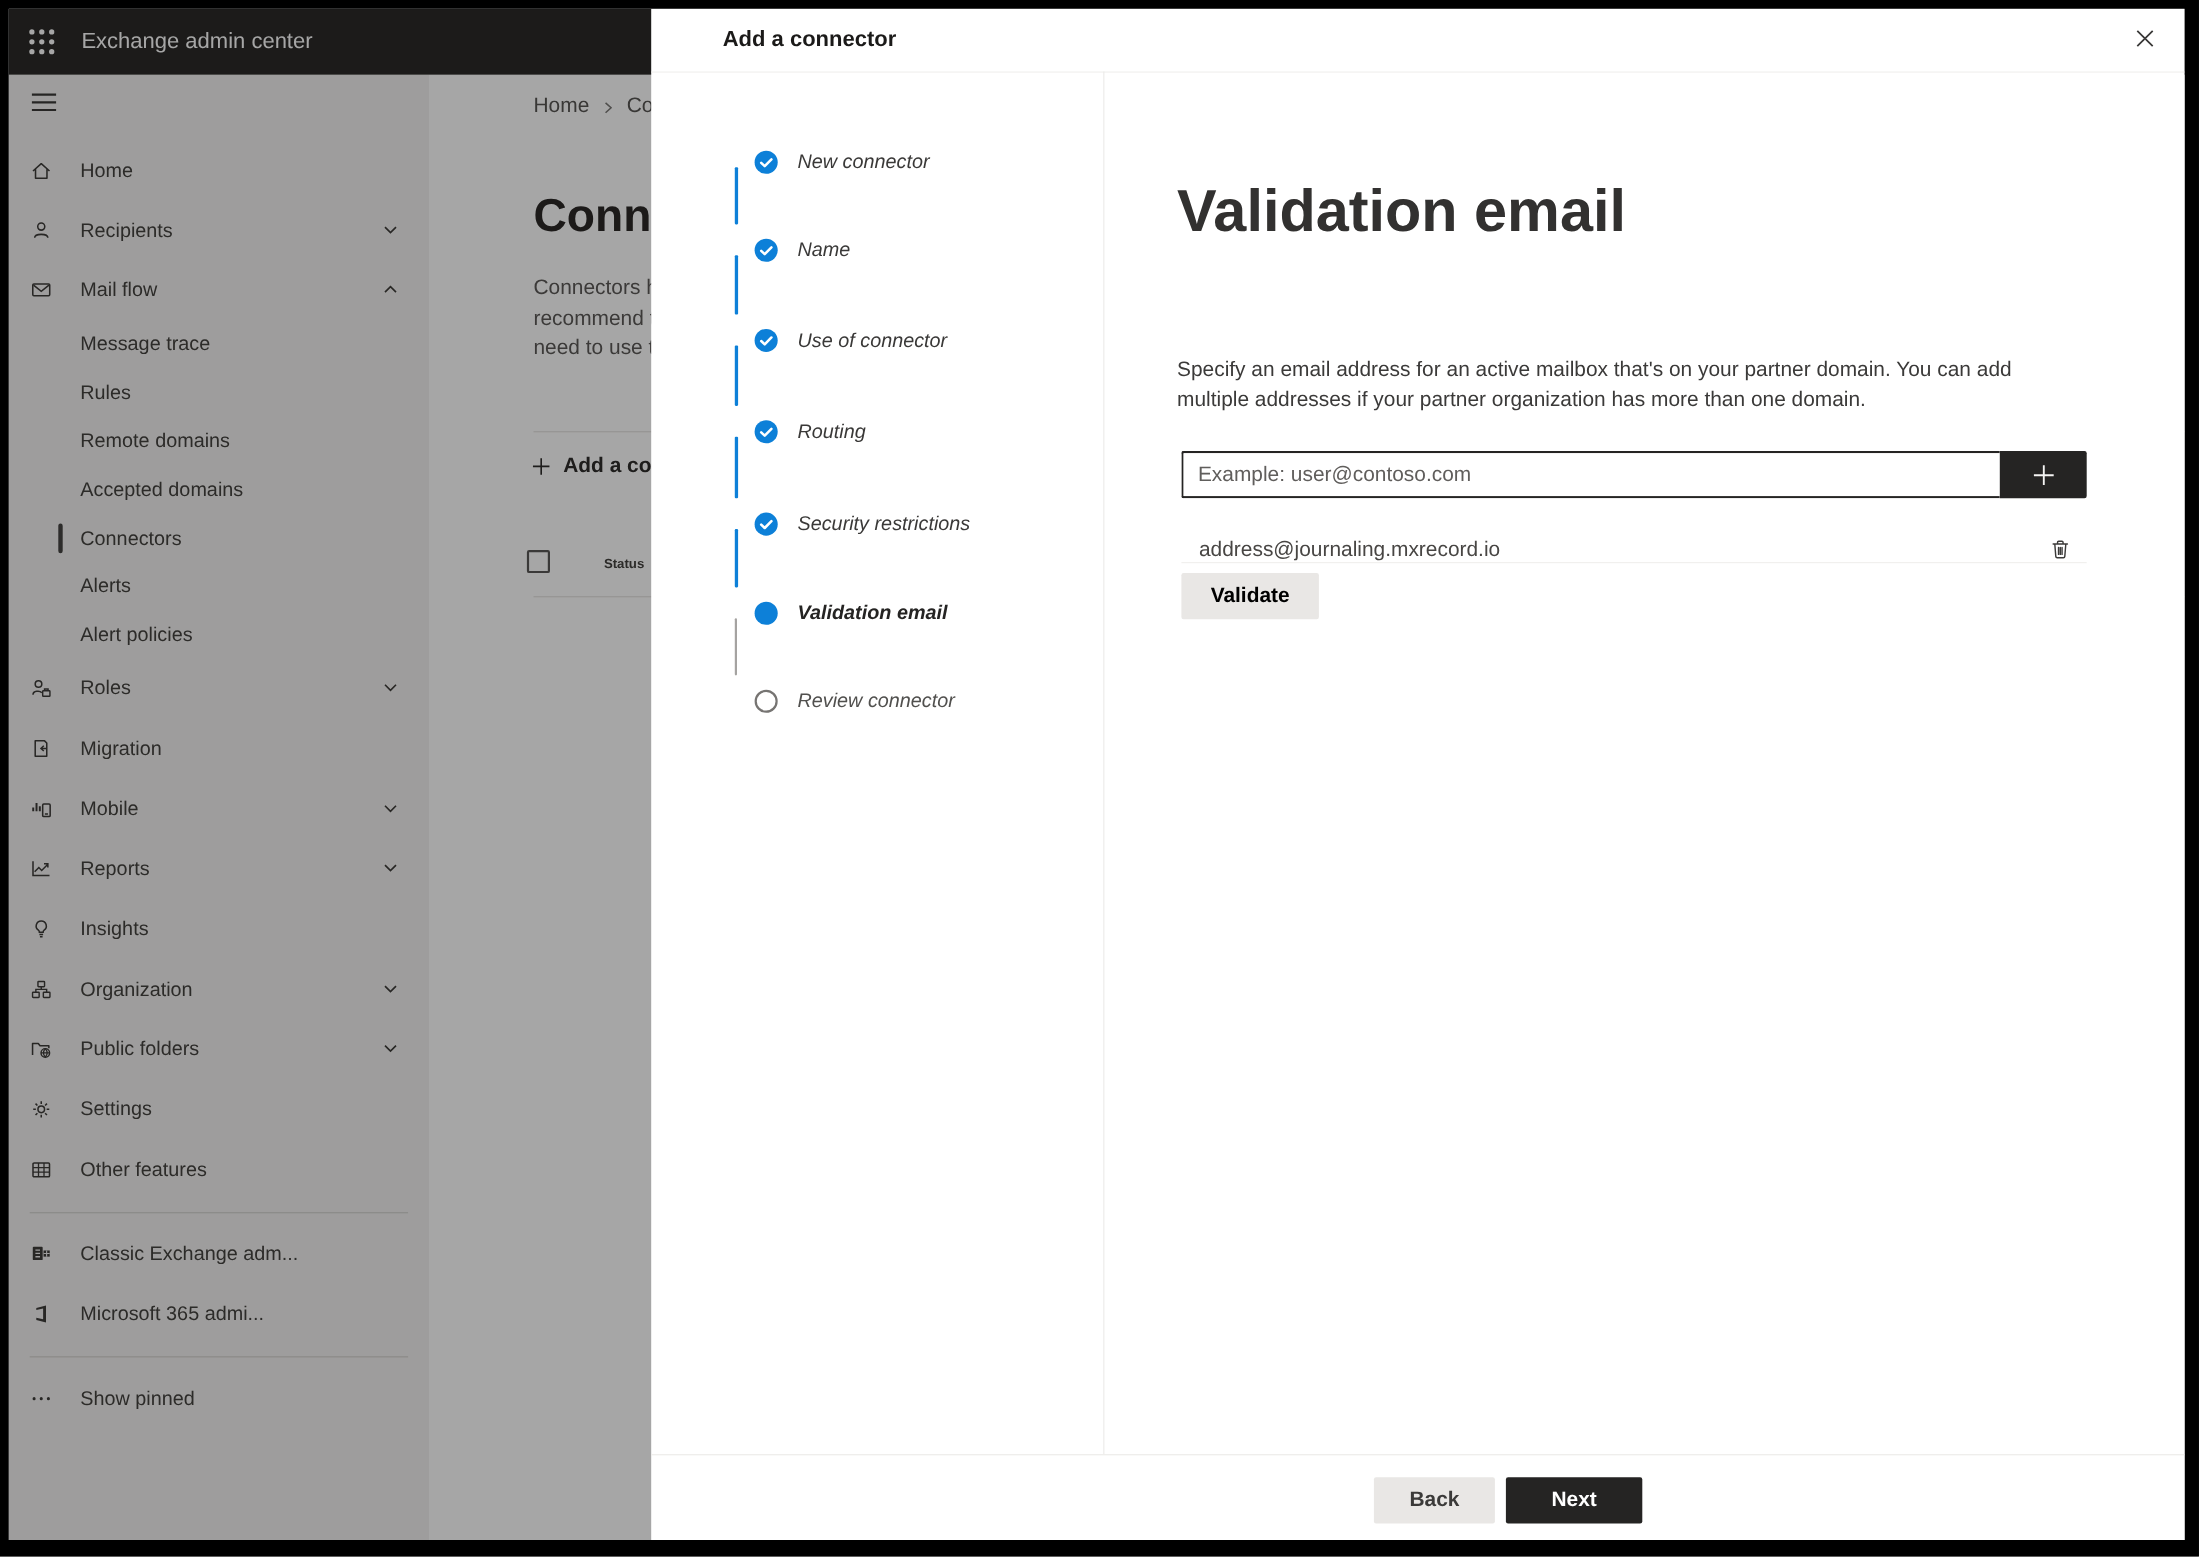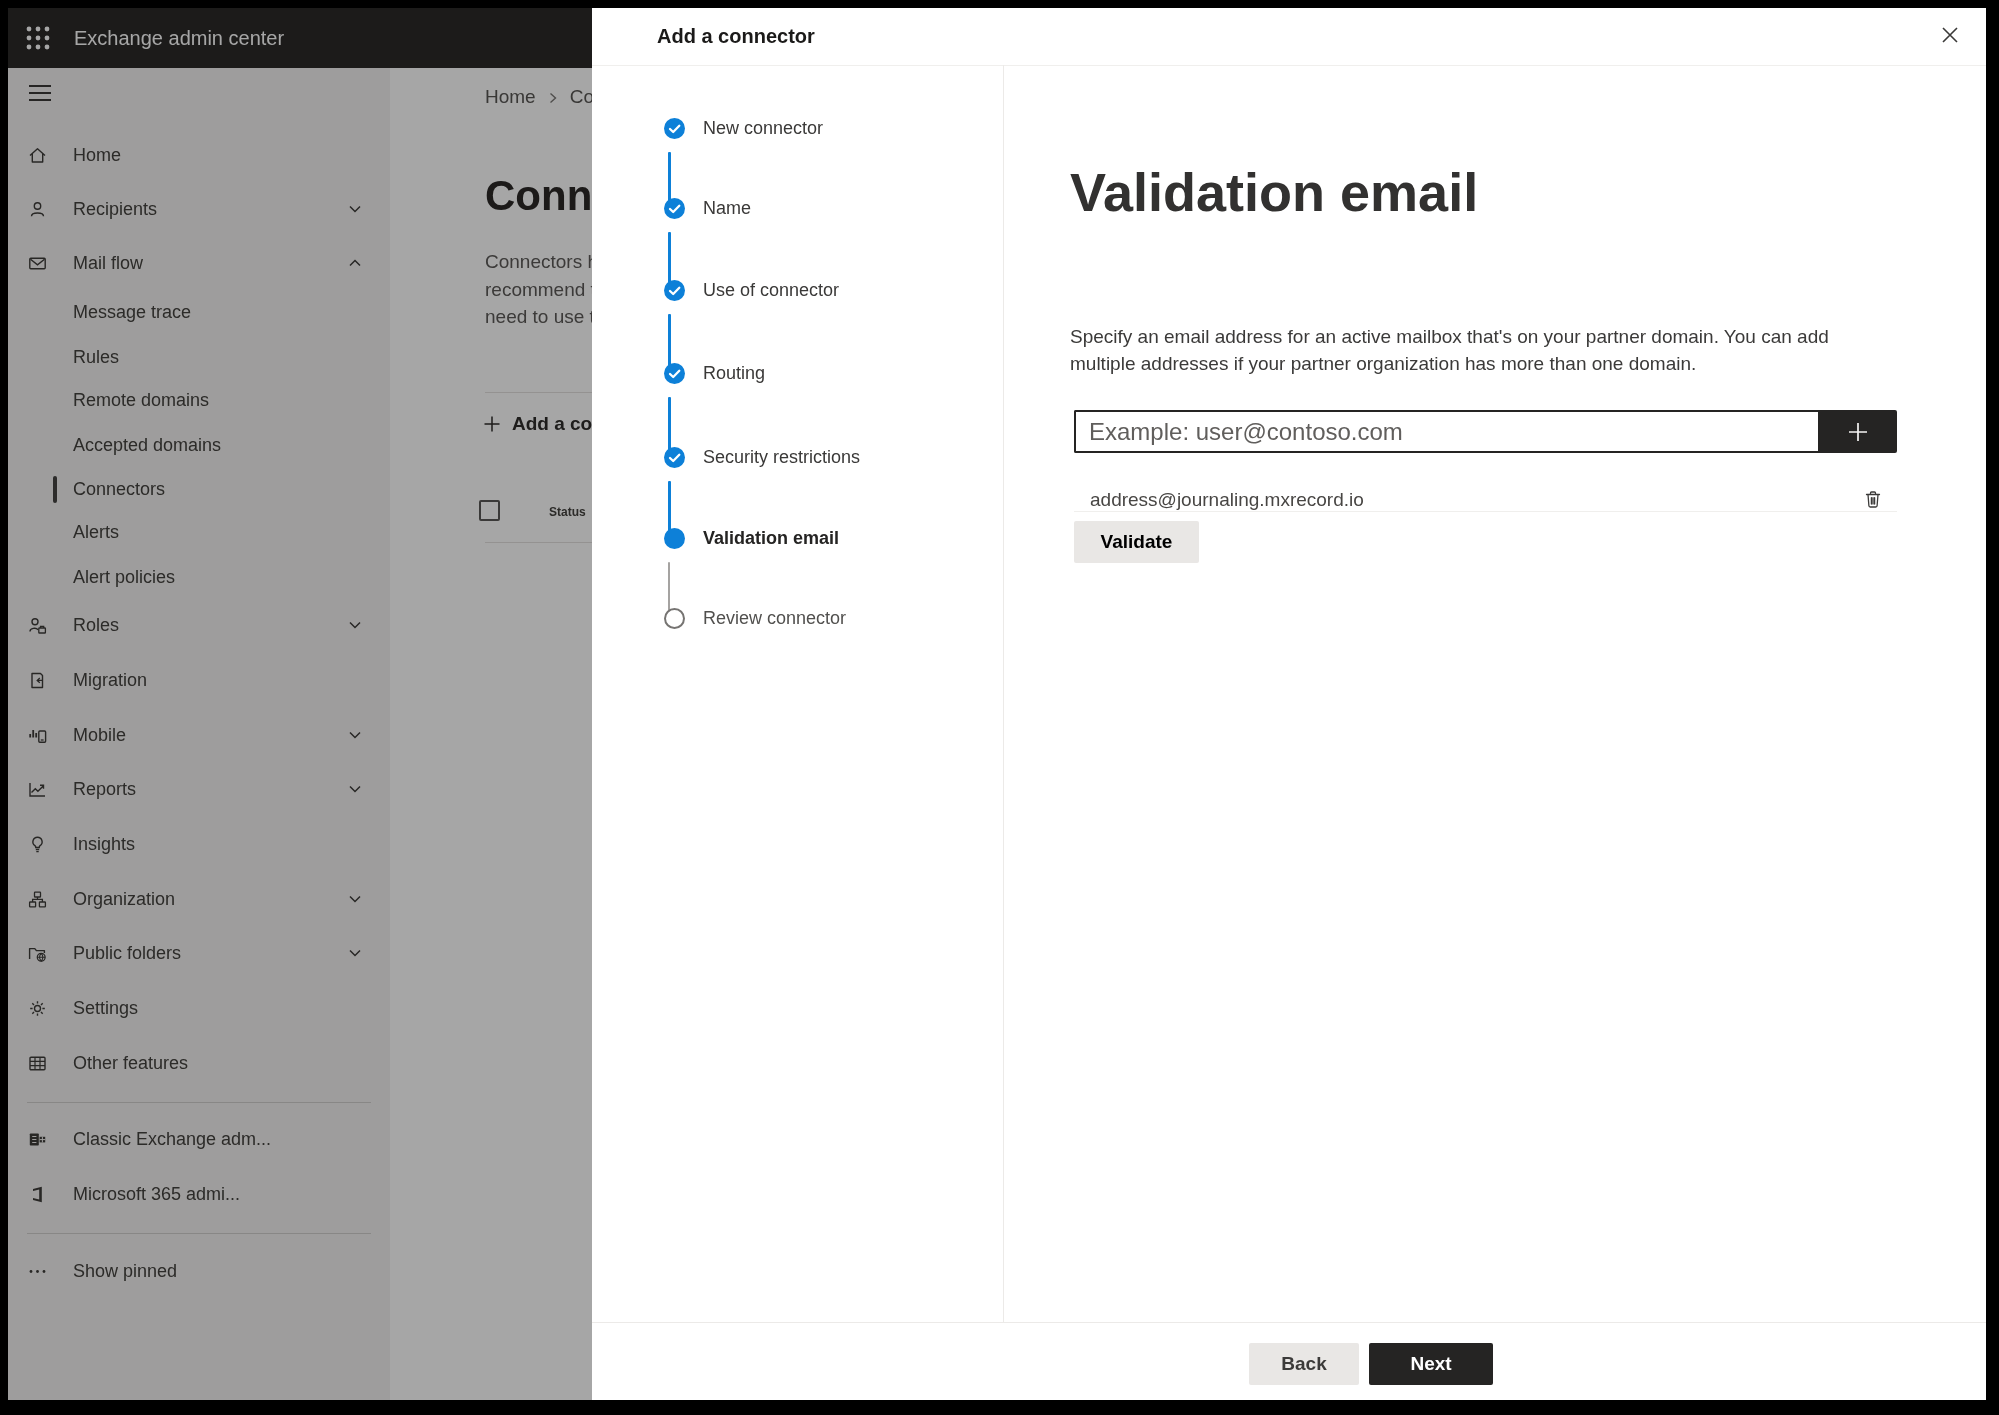--- a/index.html
+++ b/index.html
@@ -38,35 +38,35 @@
   
   .scrim { position:absolute; inset:0; background:rgba(0,0,0,0.35); z-index:10; }
 
   
   .panel { position:absolute; left:584px; top:0; width:1394px; height:1392px; background:#ffffff; z-index:20; }
   .panel-title { position:absolute; left:65px; top:0; height:57px; line-height:57px; font-size:20px; font-weight:700; color:#1b1a19; }
   .panel-header-line { position:absolute; left:0; right:0; top:57px; height:1px; background:#f0efed; }
   .panel-close { position:absolute; right:24px; top:15px; width:24px; height:24px; color:#3b3a39; cursor:pointer; }
 
   .stepper-divider { position:absolute; left:411px; top:57px; width:1px; height:1257px; background:#eceae8; }
-  .step-row { position:absolute; left:0; height:40px; display:flex; align-items:flex-start; padding-left:72px; }
+  .step-row { position:absolute; left:0; height:40px; display:flex; align-items:flex-end; padding-left:94px;font-style:italic; }
   .step-circle { width:21px; height:21px; border-radius:50%; flex:0 0 21px; }
   .step-circle.done, .step-circle.current { background:#0d80d8; }
   .step-circle.upcoming { background:#fff; border:2px solid #767472; }
   .step-label { margin-left:18px; font-size:18px; color:#3a3938; white-space:nowrap; }
   .step-row.current .step-label { font-weight:700; color:#252423; }
   .step-row.upcoming .step-label { color:#51504e; }
   .step-line { position:absolute; left:76px; width:3px; border-radius:1px; background:#0d80d8; }
   .step-line.gray { background:#a5a3a1; width:2px; left:76px; }
 
   .panel-heading { position:absolute; left:478px; top:152px; font-size:54px; line-height:64px; font-weight:700; color:#323130; }
   .panel-desc { position:absolute; left:478px; top:316px; width:790px; font-size:19px; line-height:26.5px; color:#3b3a39; }
 
   .input-row { position:absolute; left:482px; top:402px; width:823px; height:43px; display:flex; }
-  .email-input { width:744px; height:43px; border:2px solid #252423; border-right:none; border-radius:2px 0 0 2px; padding:4px 13px; font-size:24px; color:#323130; outline:none; font-family:"Liberation Sans", sans-serif; }
+  .email-input { width:744px; height:43px; border:2px solid #252423; border-right:none; border-radius:2px 0 0 2px; padding:4px 13px; font-size:19px; color:#323130; outline:none; font-family:"Liberation Sans", sans-serif; }
   .email-input::placeholder { color:#605e5c; opacity:1; }
   .add-email-btn { width:79px; height:43px; background:#252423; border:none; border-radius:0 2px 2px 0; display:flex; align-items:center; justify-content:center; cursor:pointer; }
   .add-email-btn svg { width:24px; height:24px; color:#f5f4f3; }
 
   .address-row { position:absolute; left:482px; top:447px; width:823px; height:57px; display:flex; align-items:flex-end; border-bottom:1px solid #f0efed; }
   .address-text { margin-left:16px; font-size:19px; color:#484644; }
   .trash-btn { margin-left:auto; margin-right:12px; width:24px; height:24px; color:#3b3a39; cursor:pointer; }
 
   .validate-btn { position:absolute; left:482px; top:513px; width:125px; height:42px; background:#e9e7e5; border:none; border-radius:2px; font-size:19px; font-weight:600; color:#000000; font-family:"Liberation Sans", sans-serif; cursor:pointer; }
 

